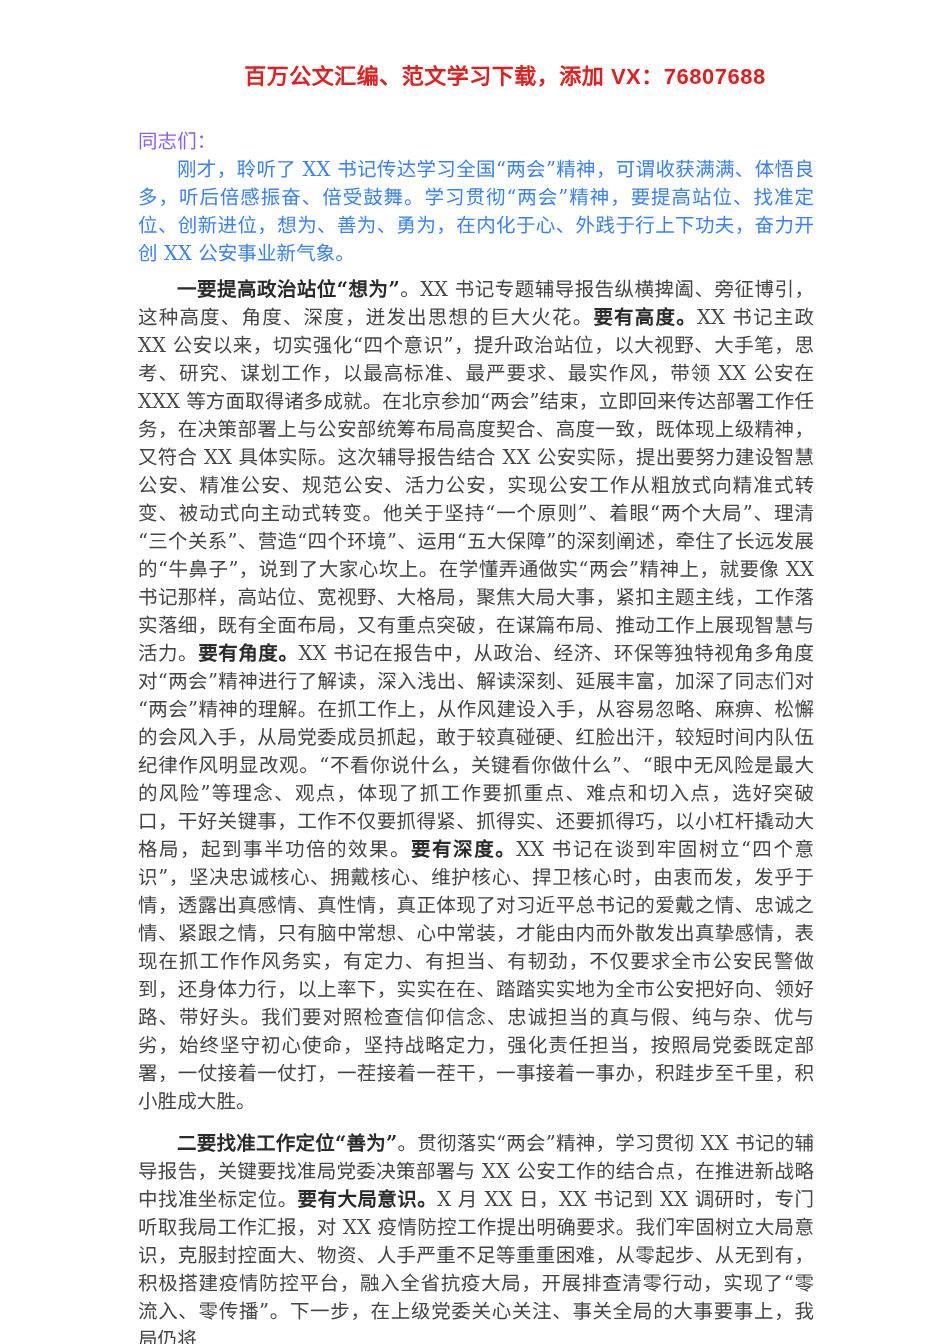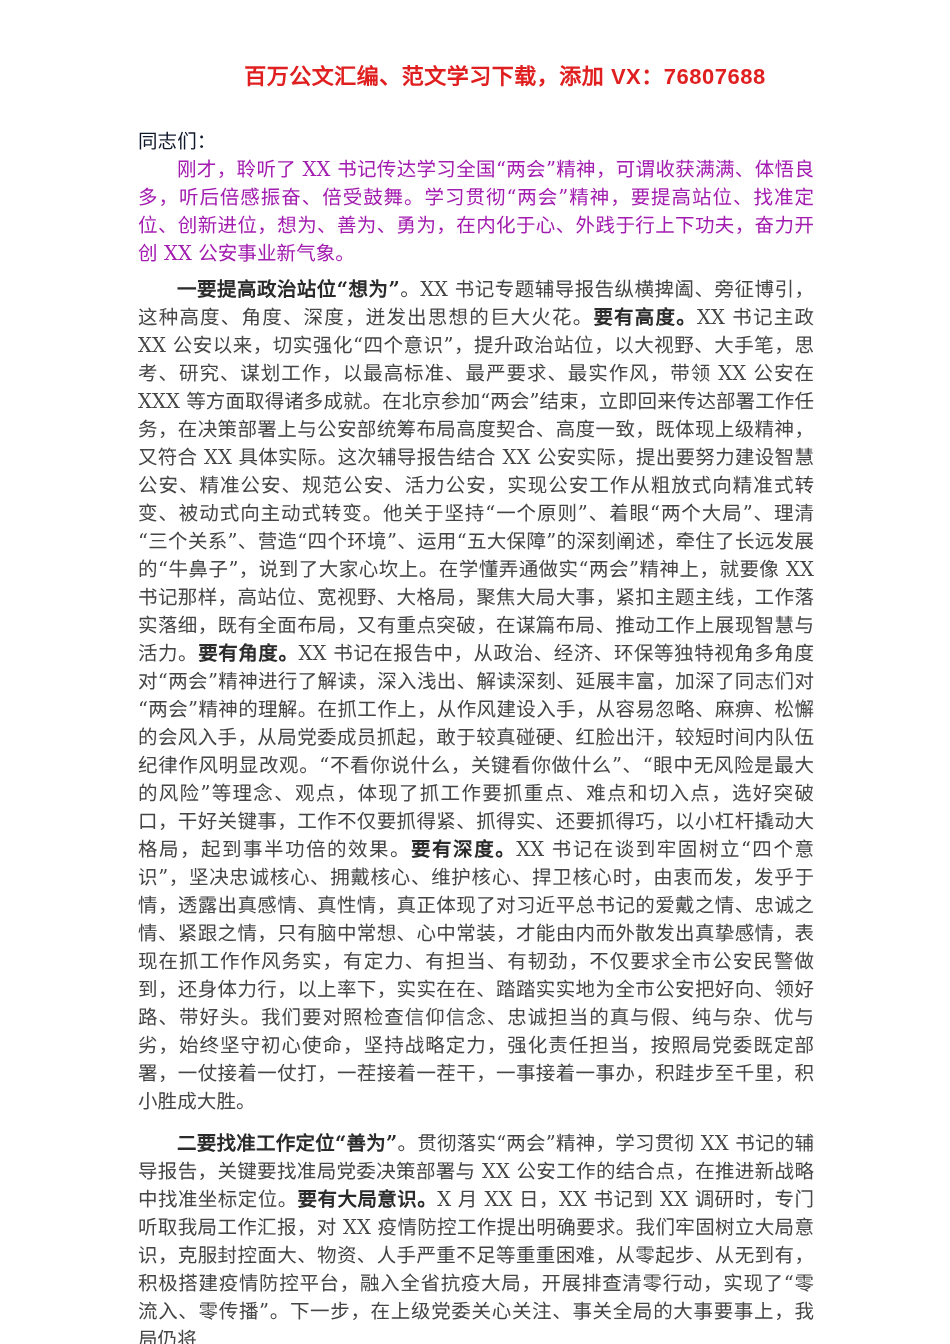--- a/index.html
+++ b/index.html
@@ -79,23 +79,23 @@
 </style>
 </head>
 <body style="background: rgb(255, 255, 255);">
 
 <div class="page">
 
   <div class="promo-banner" style="color: rgb(224, 32, 32);">百万公文汇编、范文学习下载，添加 VX：76807688</div>
 
   <div class="doc-body">
 
-    <p class="para" style="color: #0f172a;">同志们：</p>
+    <p class="para" style="color: #8b5cf6;">同志们：</p>
 
     <div id="paragraph-host">
-        <p class="para indent" style="color: #a21caf;"><span>刚才，聆听了 XX 书记传达学习全国“两会”精神，可谓收获满满、体悟良多，听后倍感振奋、倍受鼓舞。学习贯彻“两会”精神，要提高站位、找准定位、创新进位，想为、善为、勇为，在内化于心、外践于行上下功夫，奋力开创 XX 公安事业新气象。</span></p>
+        <p class="para indent" style="color: #3b82f6;"><span>刚才，聆听了 XX 书记传达学习全国“两会”精神，可谓收获满满、体悟良多，听后倍感振奋、倍受鼓舞。学习贯彻“两会”精神，要提高站位、找准定位、创新进位，想为、善为、勇为，在内化于心、外践于行上下功夫，奋力开创 XX 公安事业新气象。</span></p>
         <p class="para indent" style="color: rgb(69, 69, 69);"><span class="b" style="color: rgb(43, 43, 43);">一要提高政治站位“想为”</span><span>。XX 书记专题辅导报告纵横捭阖、旁征博引，这种高度、角度、深度，迸发出思想的巨大火花。</span><span class="b" style="color: rgb(43, 43, 43);">要有高度。</span><span>XX 书记主政 XX 公安以来，切实强化“四个意识”，提升政治站位，以大视野、大手笔，思考、研究、谋划工作，以最高标准、最严要求、最实作风，带领 XX 公安在 XXX 等方面取得诸多成就。在北京参加“两会”结束，立即回来传达部署工作任务，在决策部署上与公安部统筹布局高度契合、高度一致，既体现上级精神，又符合 XX 具体实际。这次辅导报告结合 XX 公安实际，提出要努力建设智慧公安、精准公安、规范公安、活力公安，实现公安工作从粗放式向精准式转变、被动式向主动式转变。他关于坚持“一个原则”、着眼“两个大局”、理清“三个关系”、营造“四个环境”、运用“五大保障”的深刻阐述，牵住了长远发展的“牛鼻子”，说到了大家心坎上。在学懂弄通做实“两会”精神上，就要像 XX 书记那样，高站位、宽视野、大格局，聚焦大局大事，紧扣主题主线，工作落实落细，既有全面布局，又有重点突破，在谋篇布局、推动工作上展现智慧与活力。</span><span class="b" style="color: rgb(43, 43, 43);">要有角度。</span><span>XX 书记在报告中，从政治、经济、环保等独特视角多角度对“两会”精神进行了解读，深入浅出、解读深刻、延展丰富，加深了同志们对“两会”精神的理解。在抓工作上，从作风建设入手，从容易忽略、麻痹、松懈的会风入手，从局党委成员抓起，敢于较真碰硬、红脸出汗，较短时间内队伍纪律作风明显改观。“不看你说什么，关键看你做什么”、“眼中无风险是最大的风险”等理念、观点，体现了抓工作要抓重点、难点和切入点，选好突破口，干好关键事，工作不仅要抓得紧、抓得实、还要抓得巧，以小杠杆撬动大格局，起到事半功倍的效果。</span><span class="b" style="color: rgb(43, 43, 43);">要有深度。</span><span>XX 书记在谈到牢固树立“四个意识”，坚决忠诚核心、拥戴核心、维护核心、捍卫核心时，由衷而发，发乎于情，透露出真感情、真性情，真正体现了对习近平总书记的爱戴之情、忠诚之情、紧跟之情，只有脑中常想、心中常装，才能由内而外散发出真挚感情，表现在抓工作作风务实，有定力、有担当、有韧劲，不仅要求全市公安民警做到，还身体力行，以上率下，实实在在、踏踏实实地为全市公安把好向、领好路、带好头。我们要对照检查信仰信念、忠诚担当的真与假、纯与杂、优与劣，始终坚守初心使命，坚持战略定力，强化责任担当，按照局党委既定部署，一仗接着一仗打，一茬接着一茬干，一事接着一事办，积跬步至千里，积小胜成大胜。</span></p>
         <p class="para indent gap-before" style="color: rgb(69, 69, 69);"><span class="b" style="color: rgb(43, 43, 43);">二要找准工作定位“善为”</span><span>。贯彻落实“两会”精神，学习贯彻 XX 书记的辅导报告，关键要找准局党委决策部署与 XX 公安工作的结合点，在推进新战略中找准坐标定位。</span><span class="b" style="color: rgb(43, 43, 43);">要有大局意识。</span><span>X 月 XX 日，XX 书记到 XX 调研时，专门听取我局工作汇报，对 XX 疫情防控工作提出明确要求。我们牢固树立大局意识，克服封控面大、物资、人手严重不足等重重困难，从零起步、从无到有，积极搭建疫情防控平台，融入全省抗疫大局，开展排查清零行动，实现了“零流入、零传播”。下一步，在上级党委关心关注、事关全局的大事要事上，我局仍将</span></p>
       </div>
 
   </div>
 
 </div>
 
 </body></html>

